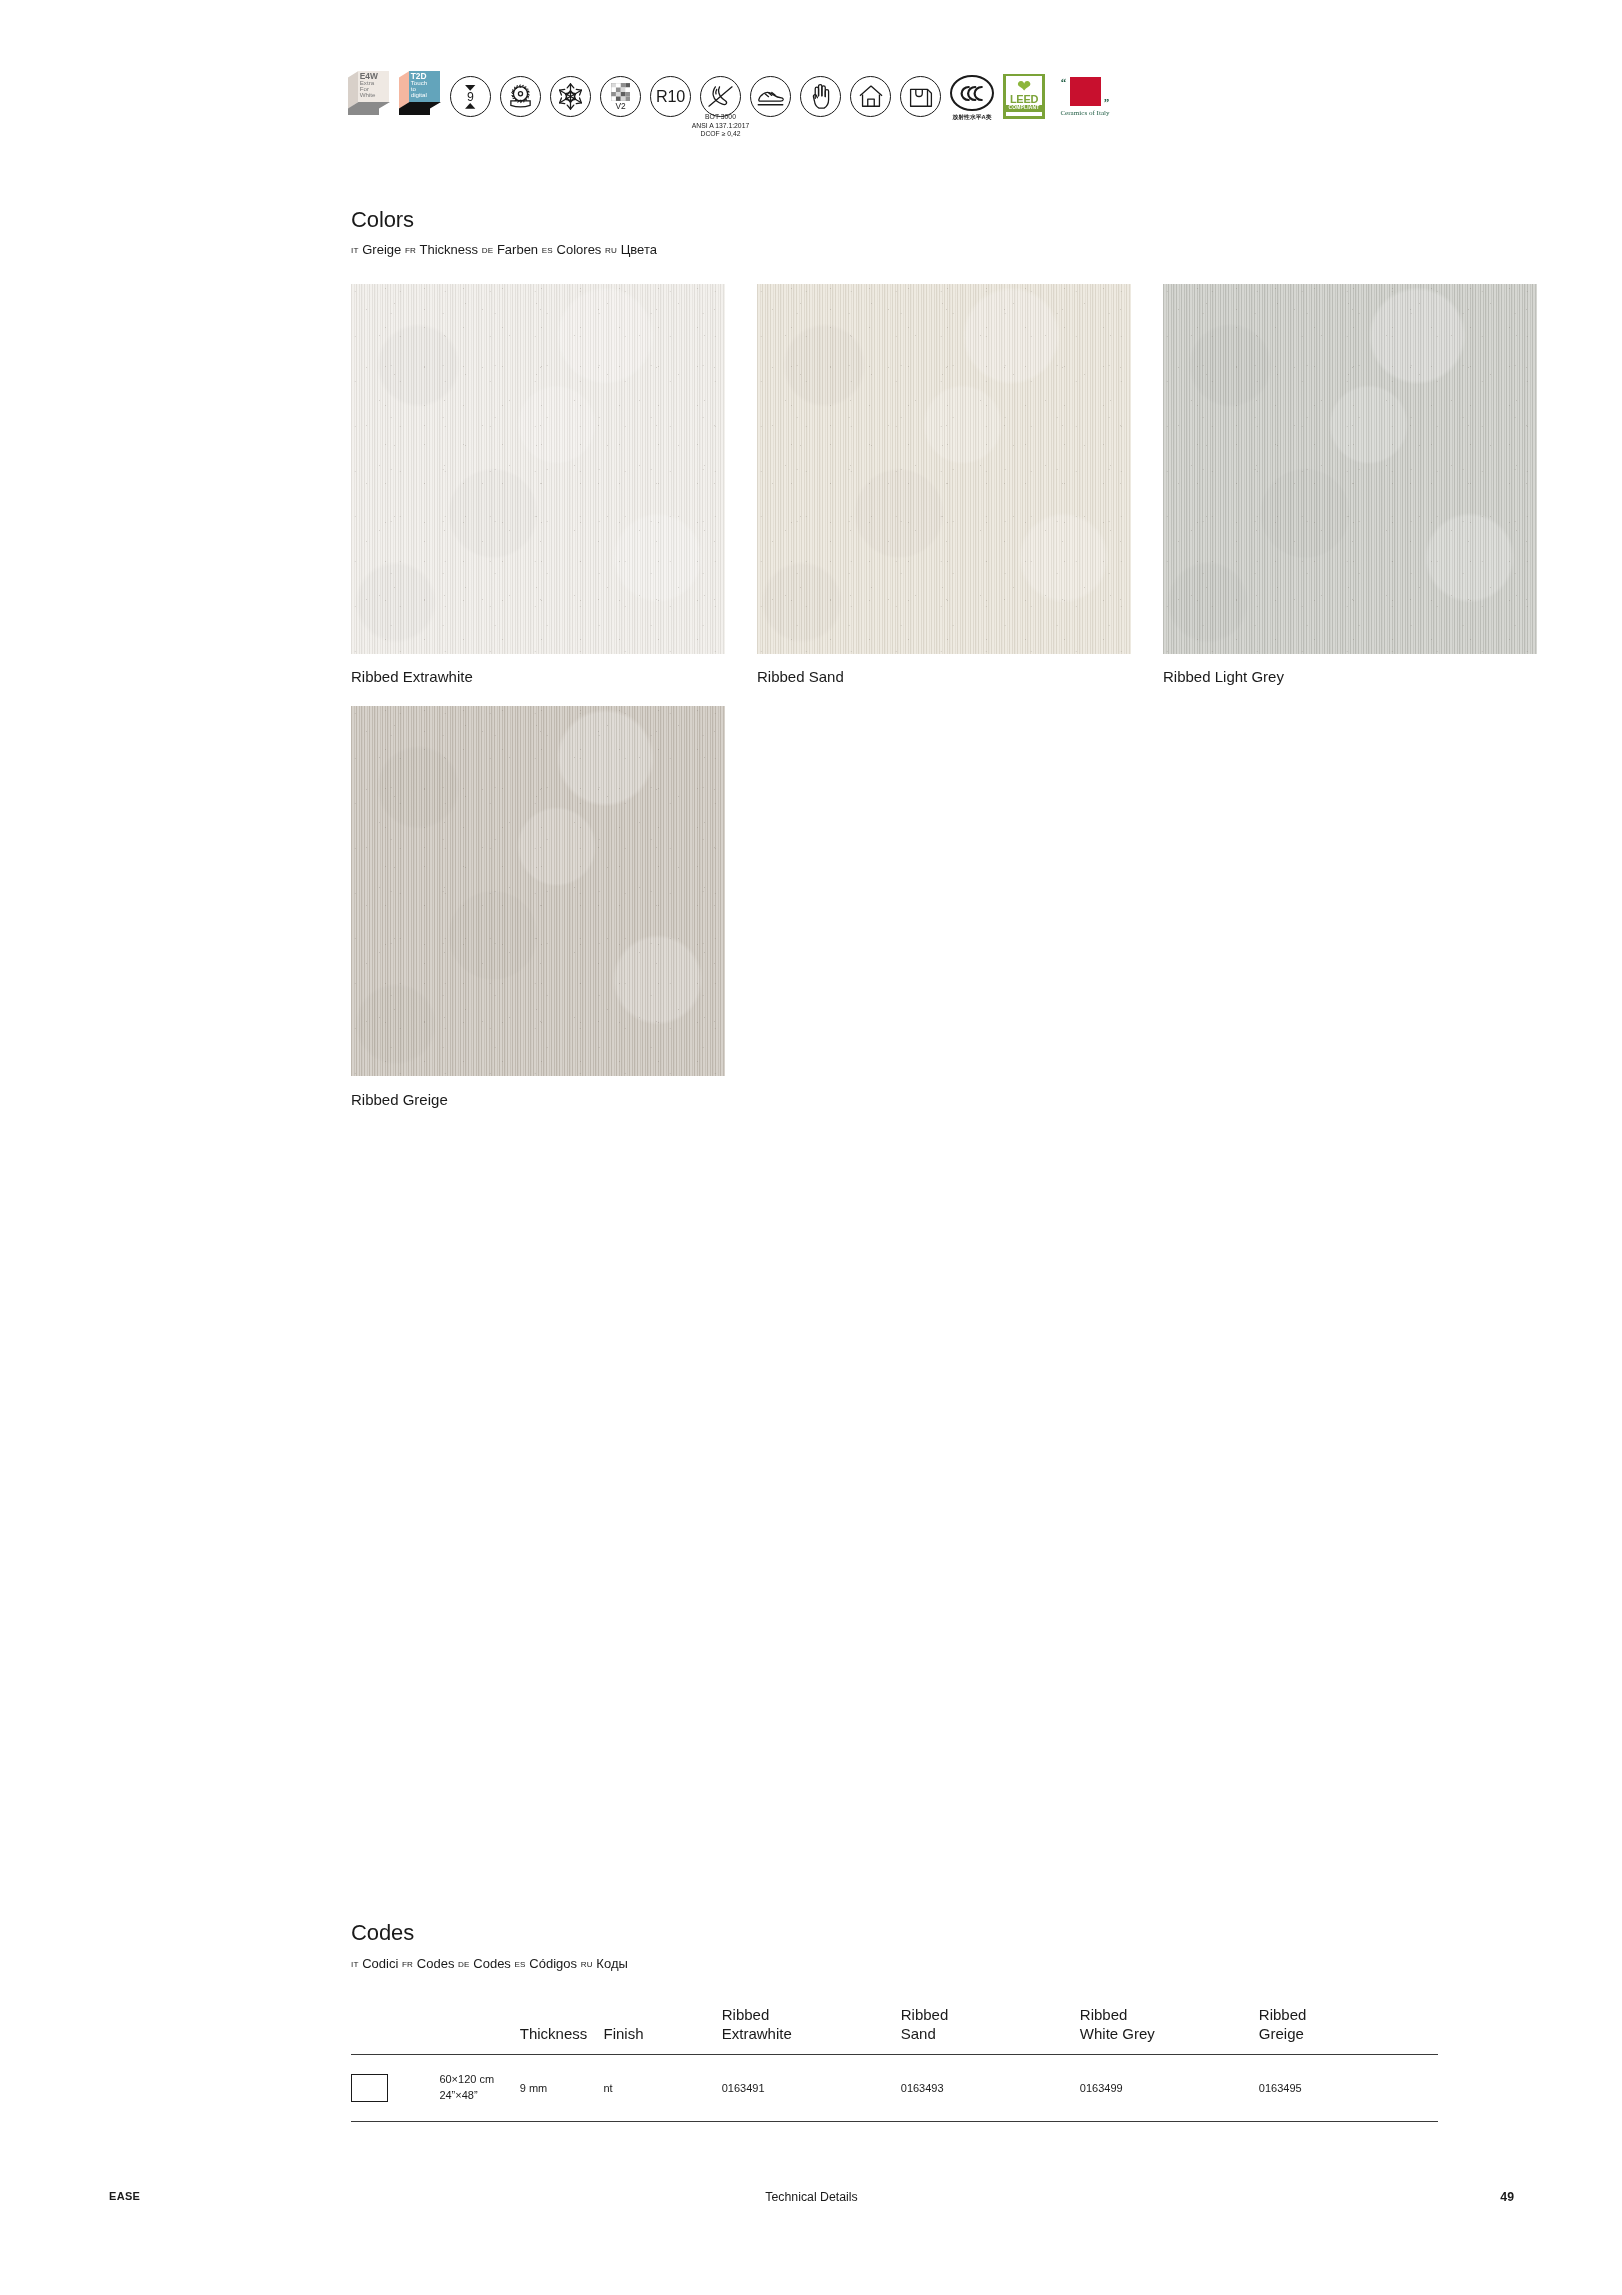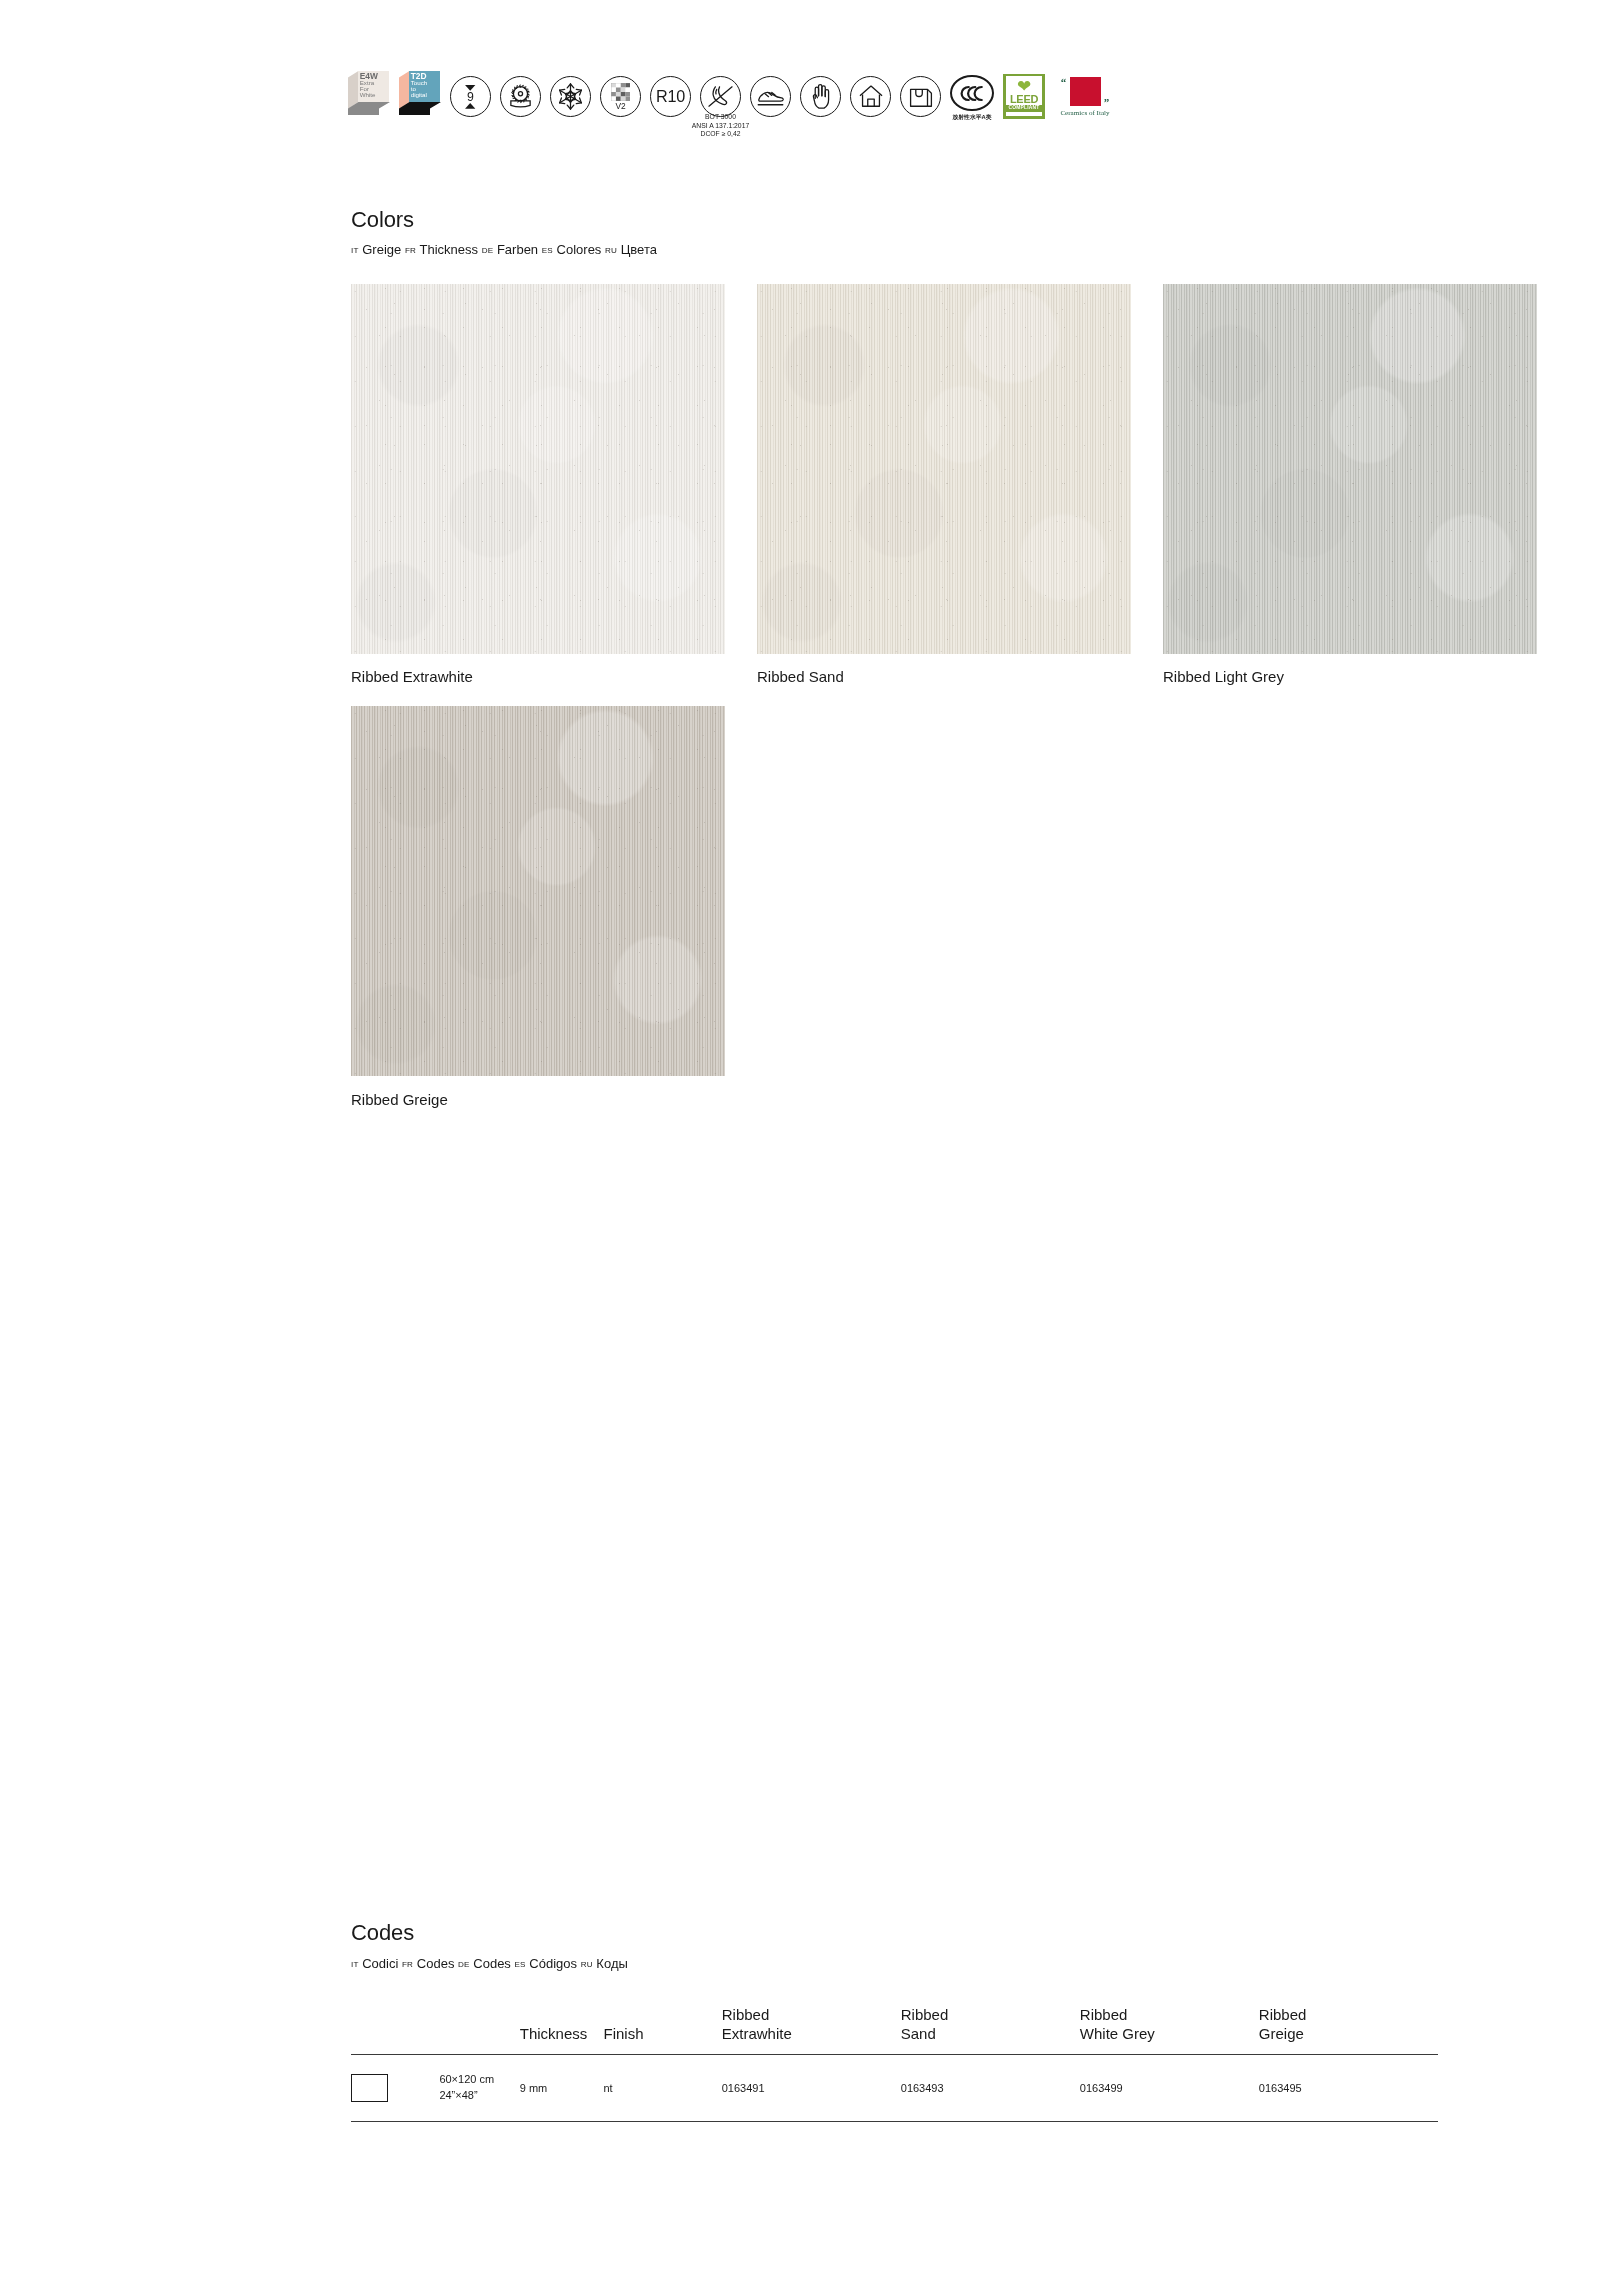--- a/index.html
+++ b/index.html
@@ -504,15 +504,20 @@
         <td>9 mm</td>
         <td>nt</td>
         <td>0163491</td>
         <td>0163493</td>
         <td>0163499</td>
         <td>0163495</td>
       </tr>
     </tbody>
   </table>
 
+  <div class="footer">
+    <div class="f-left">EASE</div>
+    <div class="f-center">Technical Details</div>
+    <div class="f-right">49</div>
+  </div>
 
 </div>
 
 
 </body></html>

